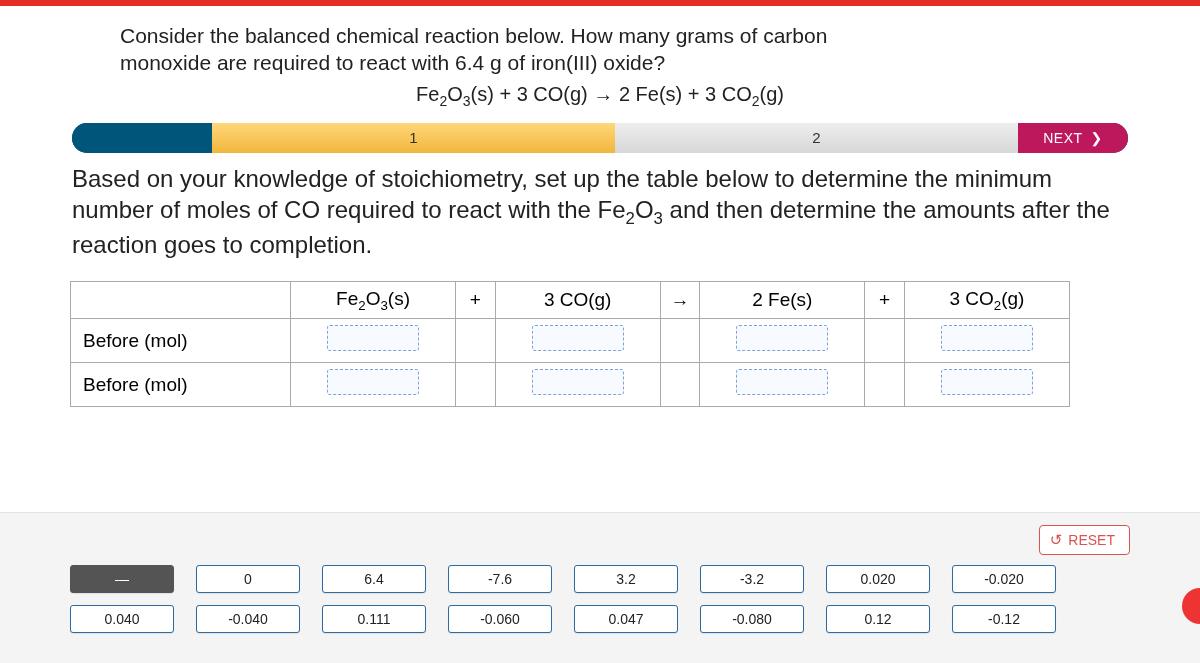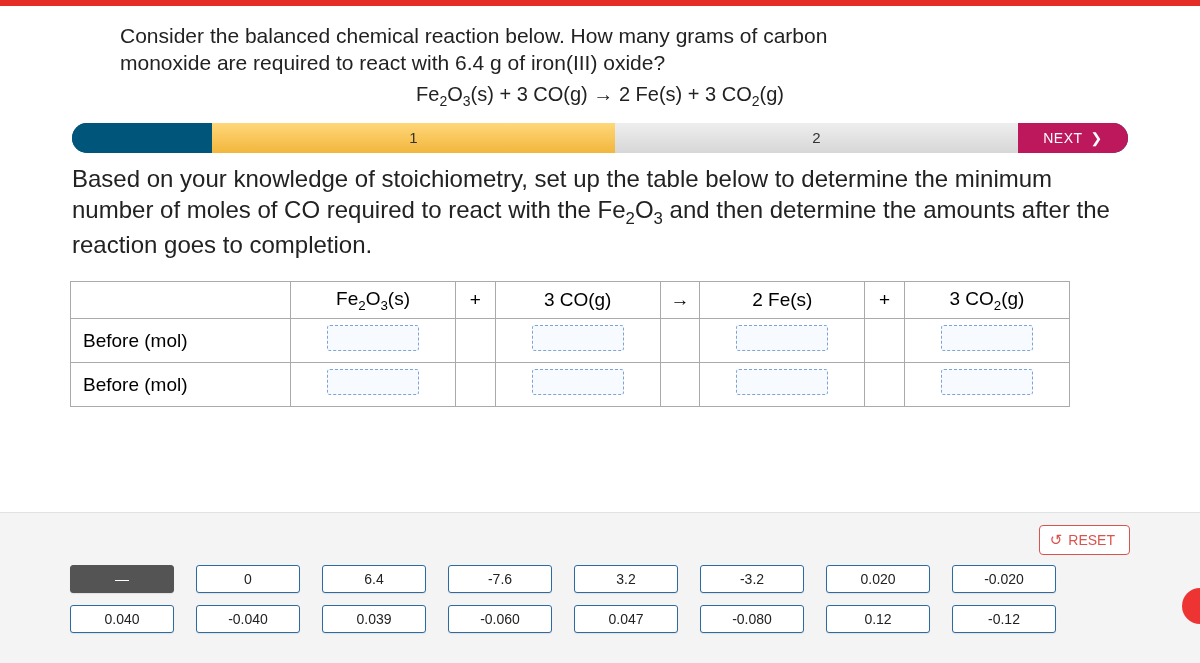--- a/index.html
+++ b/index.html
@@ -192,21 +192,21 @@
   </div>
 
   <div class="tile-row">
     <div class="tile">
         <span>0.040</span>
       </div>
     <div class="tile">
         <span>-0.040</span>
       </div>
     <div class="tile">
-        <span>0.039</span>
+        <span>0.111</span>
       </div>
     <div class="tile">
         <span>-0.060</span>
       </div>
     <div class="tile">
         <span>0.047</span>
       </div>
     <div class="tile">
         <span>-0.080</span>
       </div>

